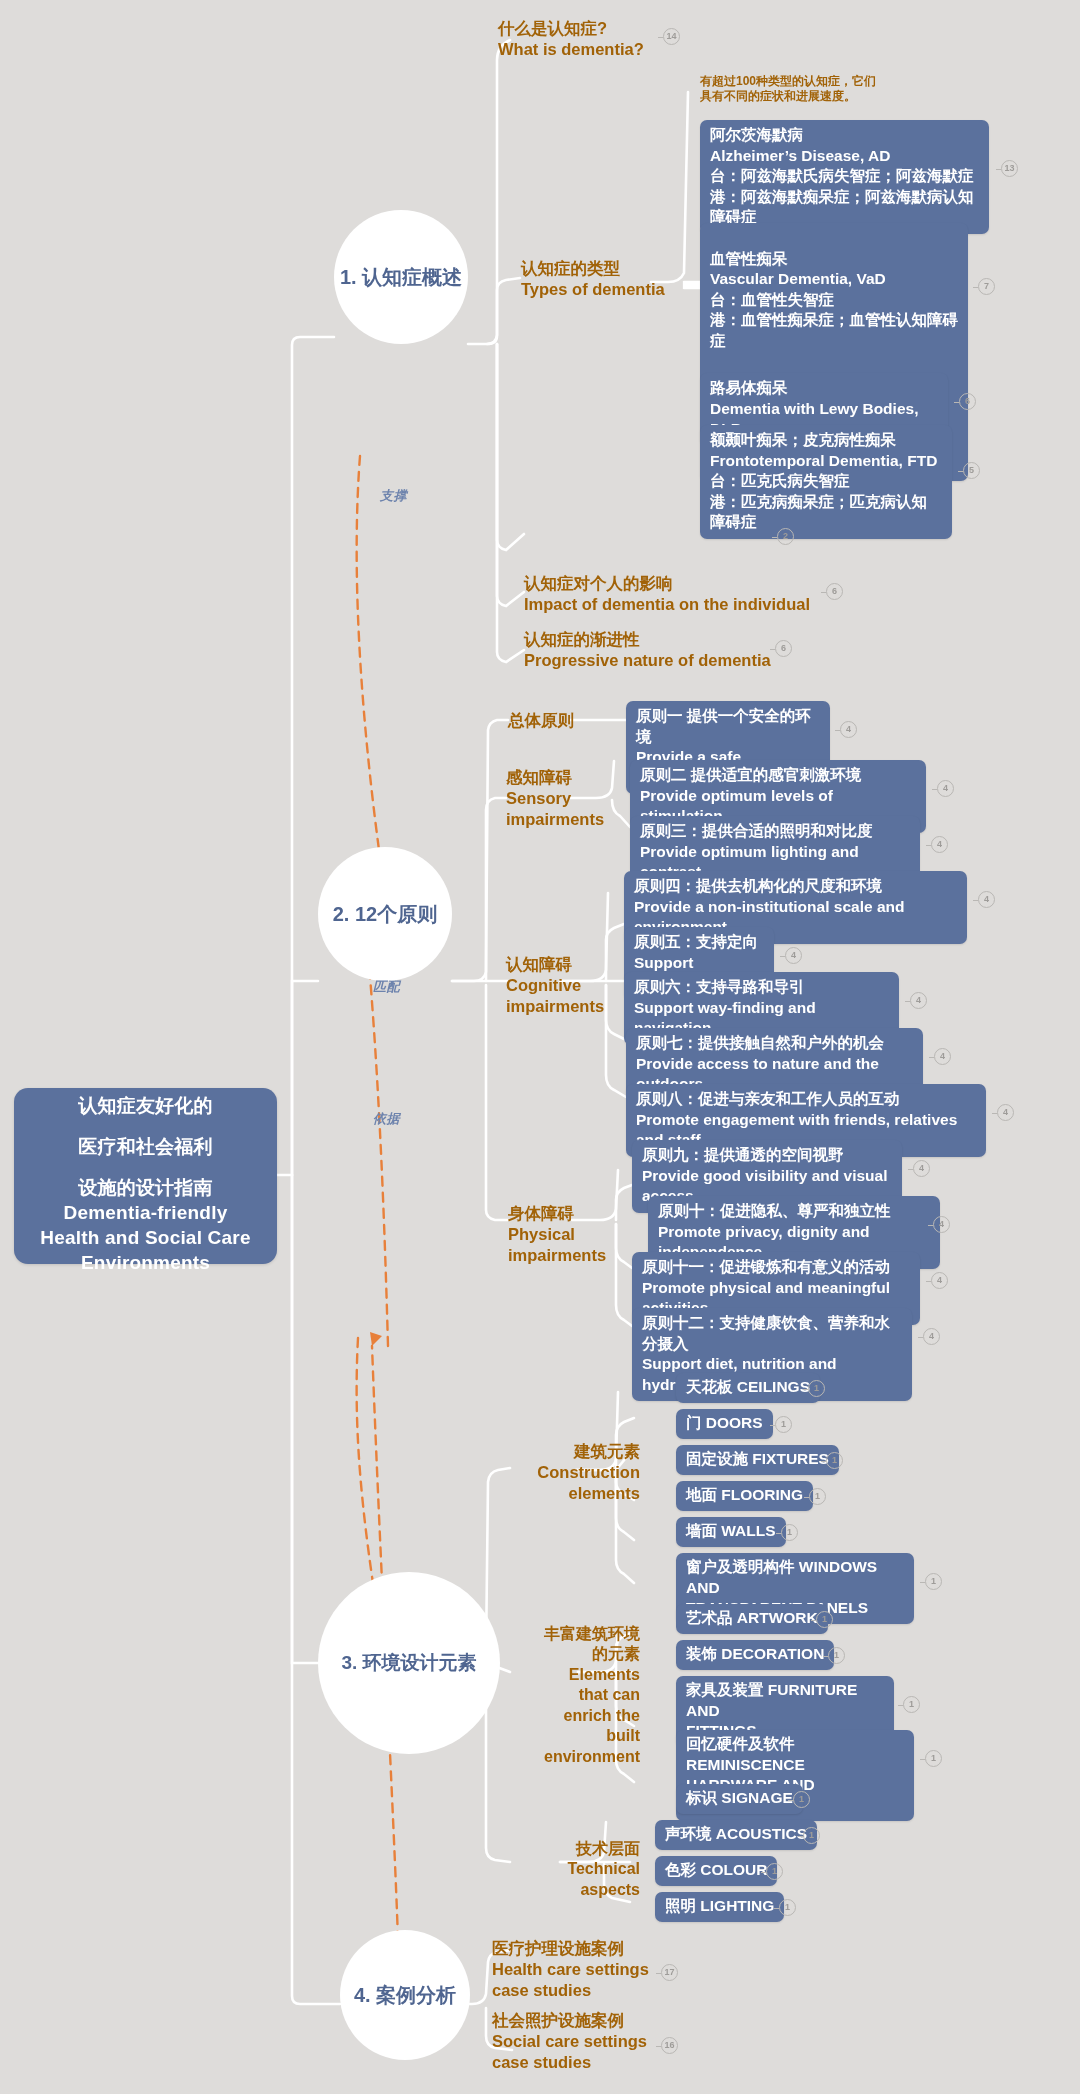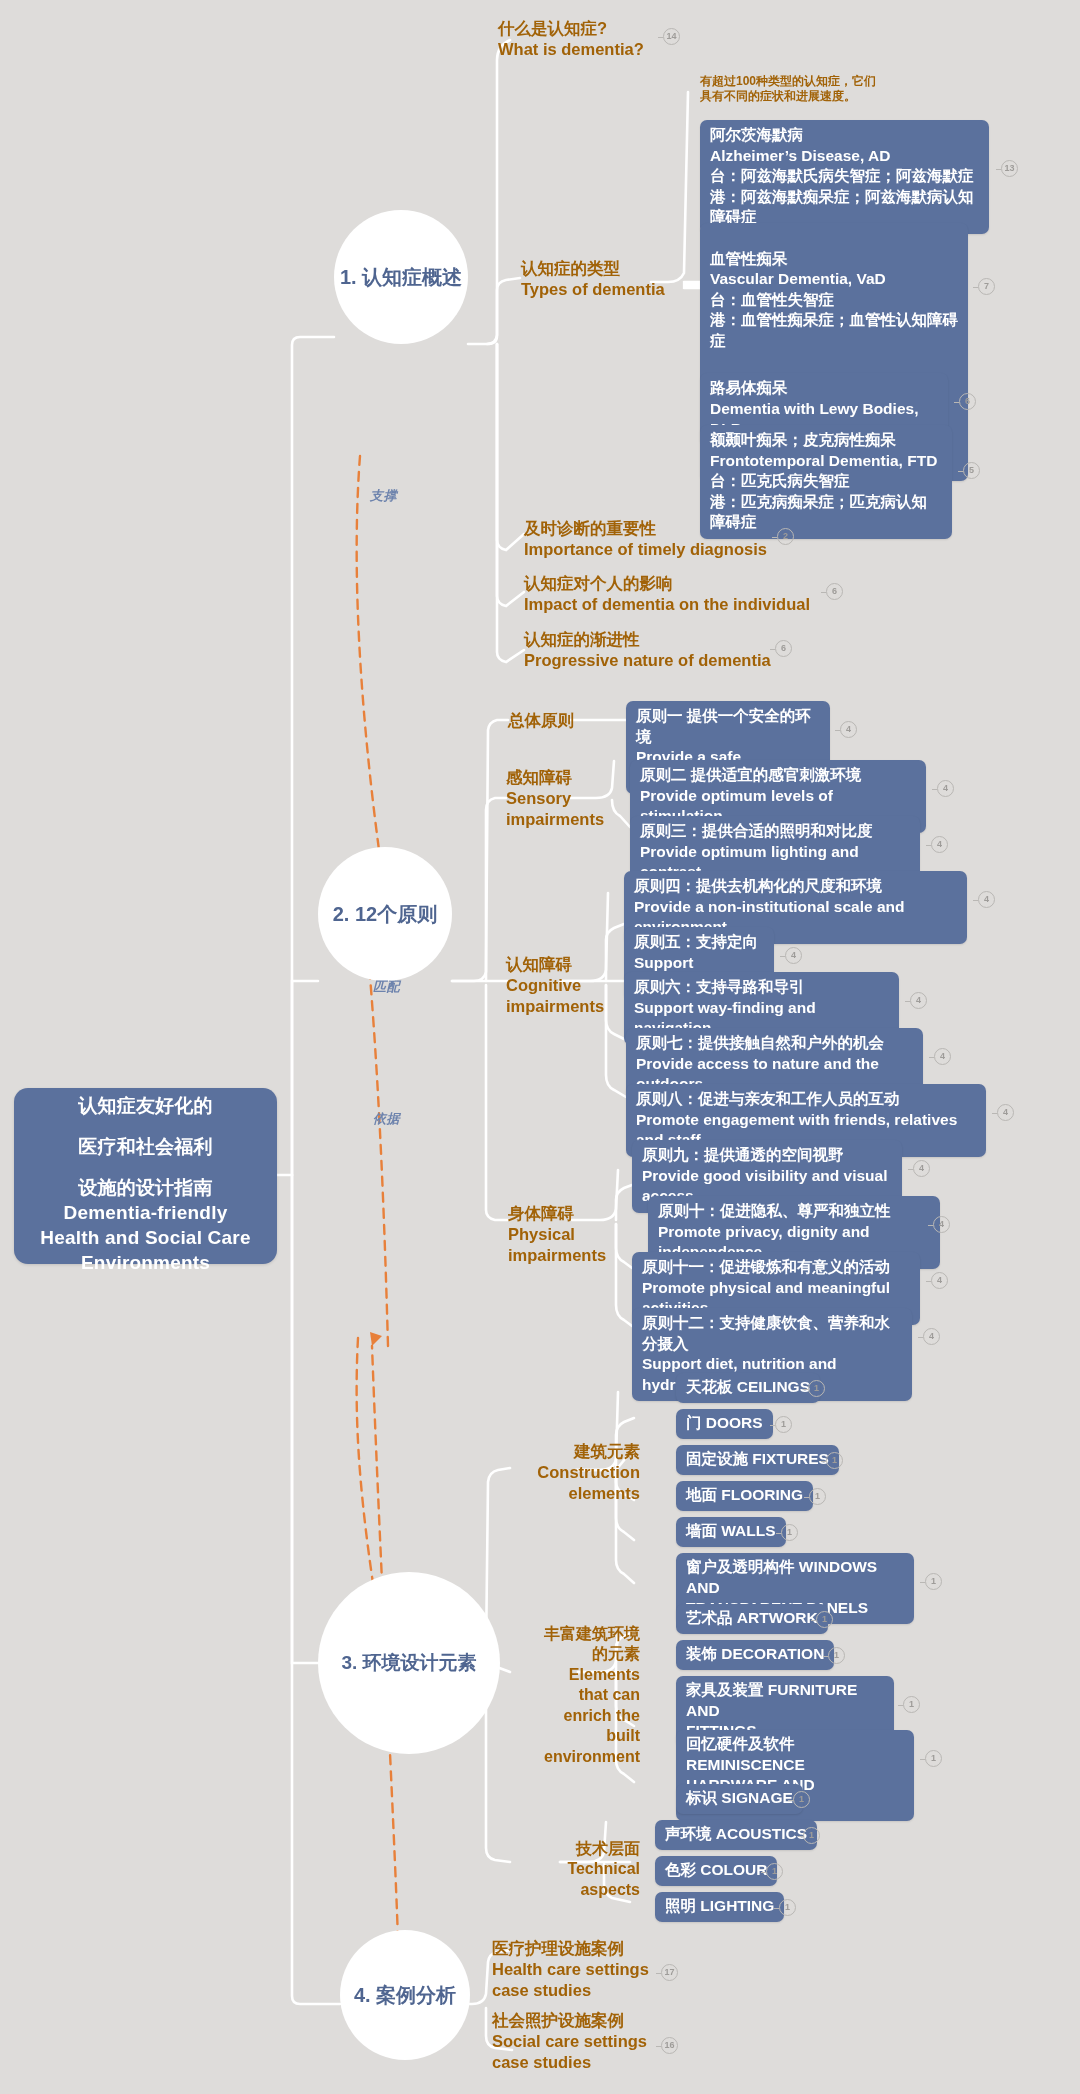--- a/index.html
+++ b/index.html
@@ -206,22 +206,20 @@
   <div class="box" style="left:700px;top:373px;width:248px;">路易体痴呆
 Dementia with Lewy Bodies, DLB</div>
   <div class="badge" style="left:959px;top:393px;">6</div>
 
   <div class="box" style="left:700px;top:425px;width:252px;">额颞叶痴呆；皮克病性痴呆
 Frontotemporal Dementia, FTD
 台：匹克氏病失智症
 港：匹克病痴呆症；匹克病认知障碍症</div>
   <div class="badge" style="left:963px;top:462px;">5</div>
 
-  <div class="txt" style="left:524px;top:518px;">及时诊断的重要性
-Importance of timely diagnosis</div>
   <div class="badge" style="left:777px;top:528px;">2</div>
 
   <div class="txt" style="left:524px;top:573px;">认知症对个人的影响
 Impact of dementia on the individual</div>
   <div class="badge" style="left:826px;top:583px;">6</div>
 
   <div class="txt" style="left:524px;top:629px;">认知症的渐进性
 Progressive nature of dementia</div>
   <div class="badge" style="left:775px;top:640px;">6</div>
 
@@ -325,17 +323,17 @@
   <div class="txt" style="left:492px;top:1938px;">医疗护理设施案例
 Health care settings
 case studies</div>
   <div class="badge" style="left:661px;top:1964px;">17</div>
 
   <div class="txt" style="left:492px;top:2010px;">社会照护设施案例
 Social care settings
 case studies</div>
   <div class="badge" style="left:661px;top:2037px;">16</div>
 
-  <div class="rel-label" style="left:370px;top:487px;">支撑</div>
+  <div class="rel-label" style="left:380px;top:487px;">支撑</div>
   <div class="rel-label" style="left:373px;top:978px;">匹配</div>
   <div class="rel-label" style="left:373px;top:1110px;">依据</div>
 
 </div>
 
 </body></html>

